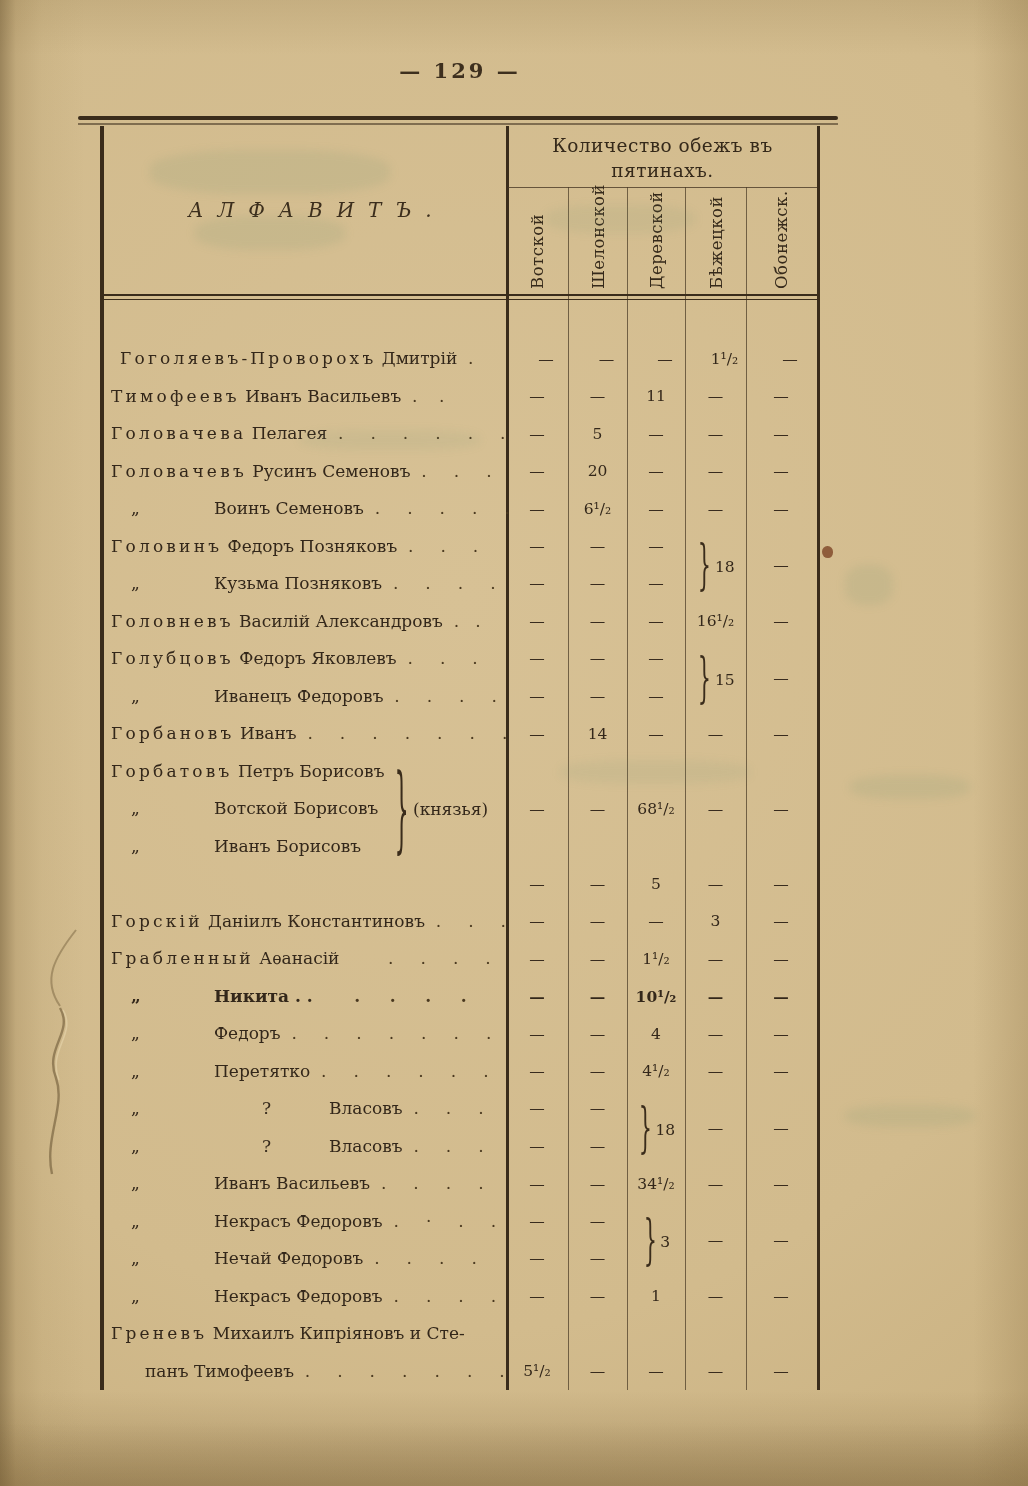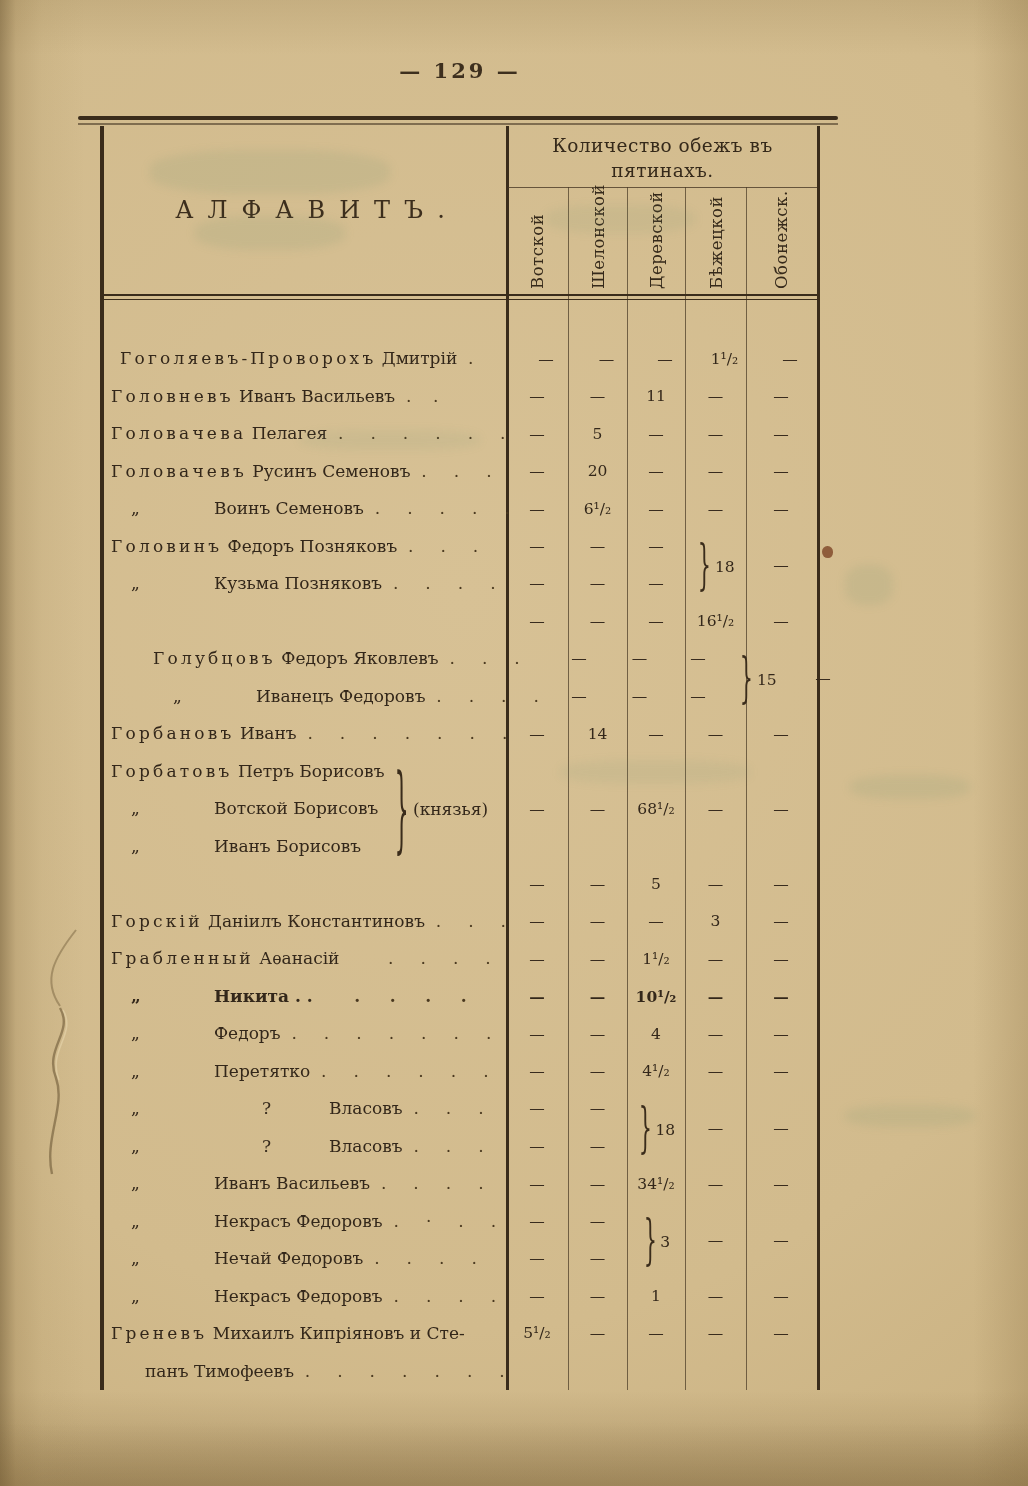--- a/index.html
+++ b/index.html
@@ -25,21 +25,21 @@
   .vl.namesep{left:406px;width:2.5px;}
   .vl.right{left:716.5px;width:3.5px;}
   .vl.thin{width:1.2px;background:rgba(74,58,37,0.72);top:61px;}
   .t1{left:468px;} .t2{left:527px;} .t3{left:585px;} .t4{left:646px;}
   .hl{position:absolute;background:#3a2c1b;}
   .subline{left:408px;right:3px;top:61px;height:1.2px;background:rgba(74,58,37,0.8);}
   .hdr1{left:0;right:0;top:168px;height:1.6px;}
   .hdr2{left:0;right:0;top:172.8px;height:1.6px;}
 
   .title{position:absolute;left:0;top:0;width:406px;height:168px;display:flex;align-items:center;justify-content:center;
-    font-size:24px;letter-spacing:14px;padding-left:28px;box-sizing:border-box;color:#3c2e1d;}
+    font-size:20px;letter-spacing:14px;padding-left:28px;box-sizing:border-box;color:#3c2e1d;font-style:italic;}
   .subhdr{position:absolute;left:408px;top:7px;width:309px;height:54px;text-align:center;
     font-size:18.5px;line-height:25px;color:#35291a;letter-spacing:0.5px;}
   .rotwrap{position:absolute;left:0;top:0;width:100%;height:168px;}
   .rotlab{position:absolute;top:61px;height:107px;}
   .rotlab span{position:absolute;bottom:5px;left:calc(50% + 10px);transform-origin:0 100%;
     transform:rotate(-90deg);white-space:nowrap;font-size:16.5px;letter-spacing:0.5px;color:#35291a;}
 
   .tbody{position:absolute;left:0;top:178px;width:100%;padding-top:36px;}
   .trow{position:relative;}
   .ncell{position:absolute;left:0;top:0;width:406px;height:100%;}
@@ -54,21 +54,21 @@
   .gnote{position:absolute;left:313px;top:50%;transform:translateY(-50%);font-size:17px;white-space:pre;}
 
   .vcell{position:absolute;top:0;height:100%;text-align:center;font-size:15.5px;color:#33271a;}
   .c0{left:406px;width:62px;}
   .c1{left:468px;width:59px;}
   .c2{left:527px;width:58px;}
   .c3{left:585px;width:61px;}
   .c4{left:646px;width:70px;}
   .vline{height:37.5px;line-height:37.5px;}
   .vcenter{display:flex;align-items:center;justify-content:center;}
-  .vend{display:flex;flex-direction:column;justify-content:flex-start;}
+  .vend{display:flex;flex-direction:column;justify-content:flex-end;}
   .brace{font-size:26px;transform:scaleY(2.05) scaleX(0.8);display:inline-block;margin-right:2px;color:#3a2c1b;}
   .bnum{font-size:15.5px;padding-top:4px;}
 
   .blob{position:absolute;background:rgba(116,148,112,0.13);filter:blur(4px);border-radius:40%;}
   .inkdot{position:absolute;left:822px;top:546px;width:11px;height:12px;background:#7d4526;
     border-radius:50% 50% 45% 55%;opacity:0.8;}
   .crack{position:absolute;left:14px;top:928px;}
   .shade-bottom{position:absolute;left:0;right:0;bottom:0;height:64px;
     background:linear-gradient(0deg, rgba(124,99,56,0.30), rgba(0,0,0,0));}
 </style>
@@ -135,21 +135,21 @@
           </div>
           <div class="vcell c3 vcenter">
             <span>1¹/₂</span>
           </div>
           <div class="vcell c4 vcenter">
             <span>—</span>
           </div>
         </div>
         <div class="trow" style="height: 37.5px;">
           <div class="ncell">
-            <div class="nline"><span class="sp">Головневъ</span><span> Иванъ Васильевъ</span><span class="dots">  .    .</span></div>
+            <div class="nline"><span class="sp">Тимофеевъ</span><span> Иванъ Васильевъ</span><span class="dots">  .    .</span></div>
           </div>
           <div class="vcell c0 vcenter">
             <span>—</span>
           </div>
           <div class="vcell c1 vcenter">
             <span>—</span>
           </div>
           <div class="vcell c2 vcenter">
             <span>11</span>
           </div>
@@ -239,37 +239,40 @@
           </div>
           <div class="vcell c3 vcenter">
             <span class="brace">}</span>
             <span class="bnum">18</span>
           </div>
           <div class="vcell c4 vcenter">
             <span>—</span>
           </div>
         </div>
         <div class="trow" style="height: 37.5px;">
+          <div class="ncell">
+            <div class="nline"><span class="sp">Головневъ</span><span> Василій Александровъ</span><span class="dots">  .   .</span></div>
+          </div>
           <div class="vcell c0 vcenter">
             <span>—</span>
           </div>
           <div class="vcell c1 vcenter">
             <span>—</span>
           </div>
           <div class="vcell c2 vcenter">
             <span>—</span>
           </div>
           <div class="vcell c3 vcenter">
             <span>16¹/₂</span>
           </div>
           <div class="vcell c4 vcenter">
             <span>—</span>
           </div>
         </div>
-        <div class="trow" style="height: 75px; margin-left: 42px;">
+        <div class="trow" style="height: 75px;">
           <div class="ncell">
             <div class="nline"><span class="sp">Голубцовъ</span><span> Федоръ Яковлевъ</span><span class="dots">  .     .     .</span></div>
             <div class="nline"><span class="ditto">„</span><span>Иванецъ Федоровъ</span><span class="dots">  .     .     .     .</span></div>
           </div>
           <div class="vcell c0">
             <div class="vline">—</div>
             <div class="vline">—</div>
           </div>
           <div class="vcell c1">
             <div class="vline">—</div>

